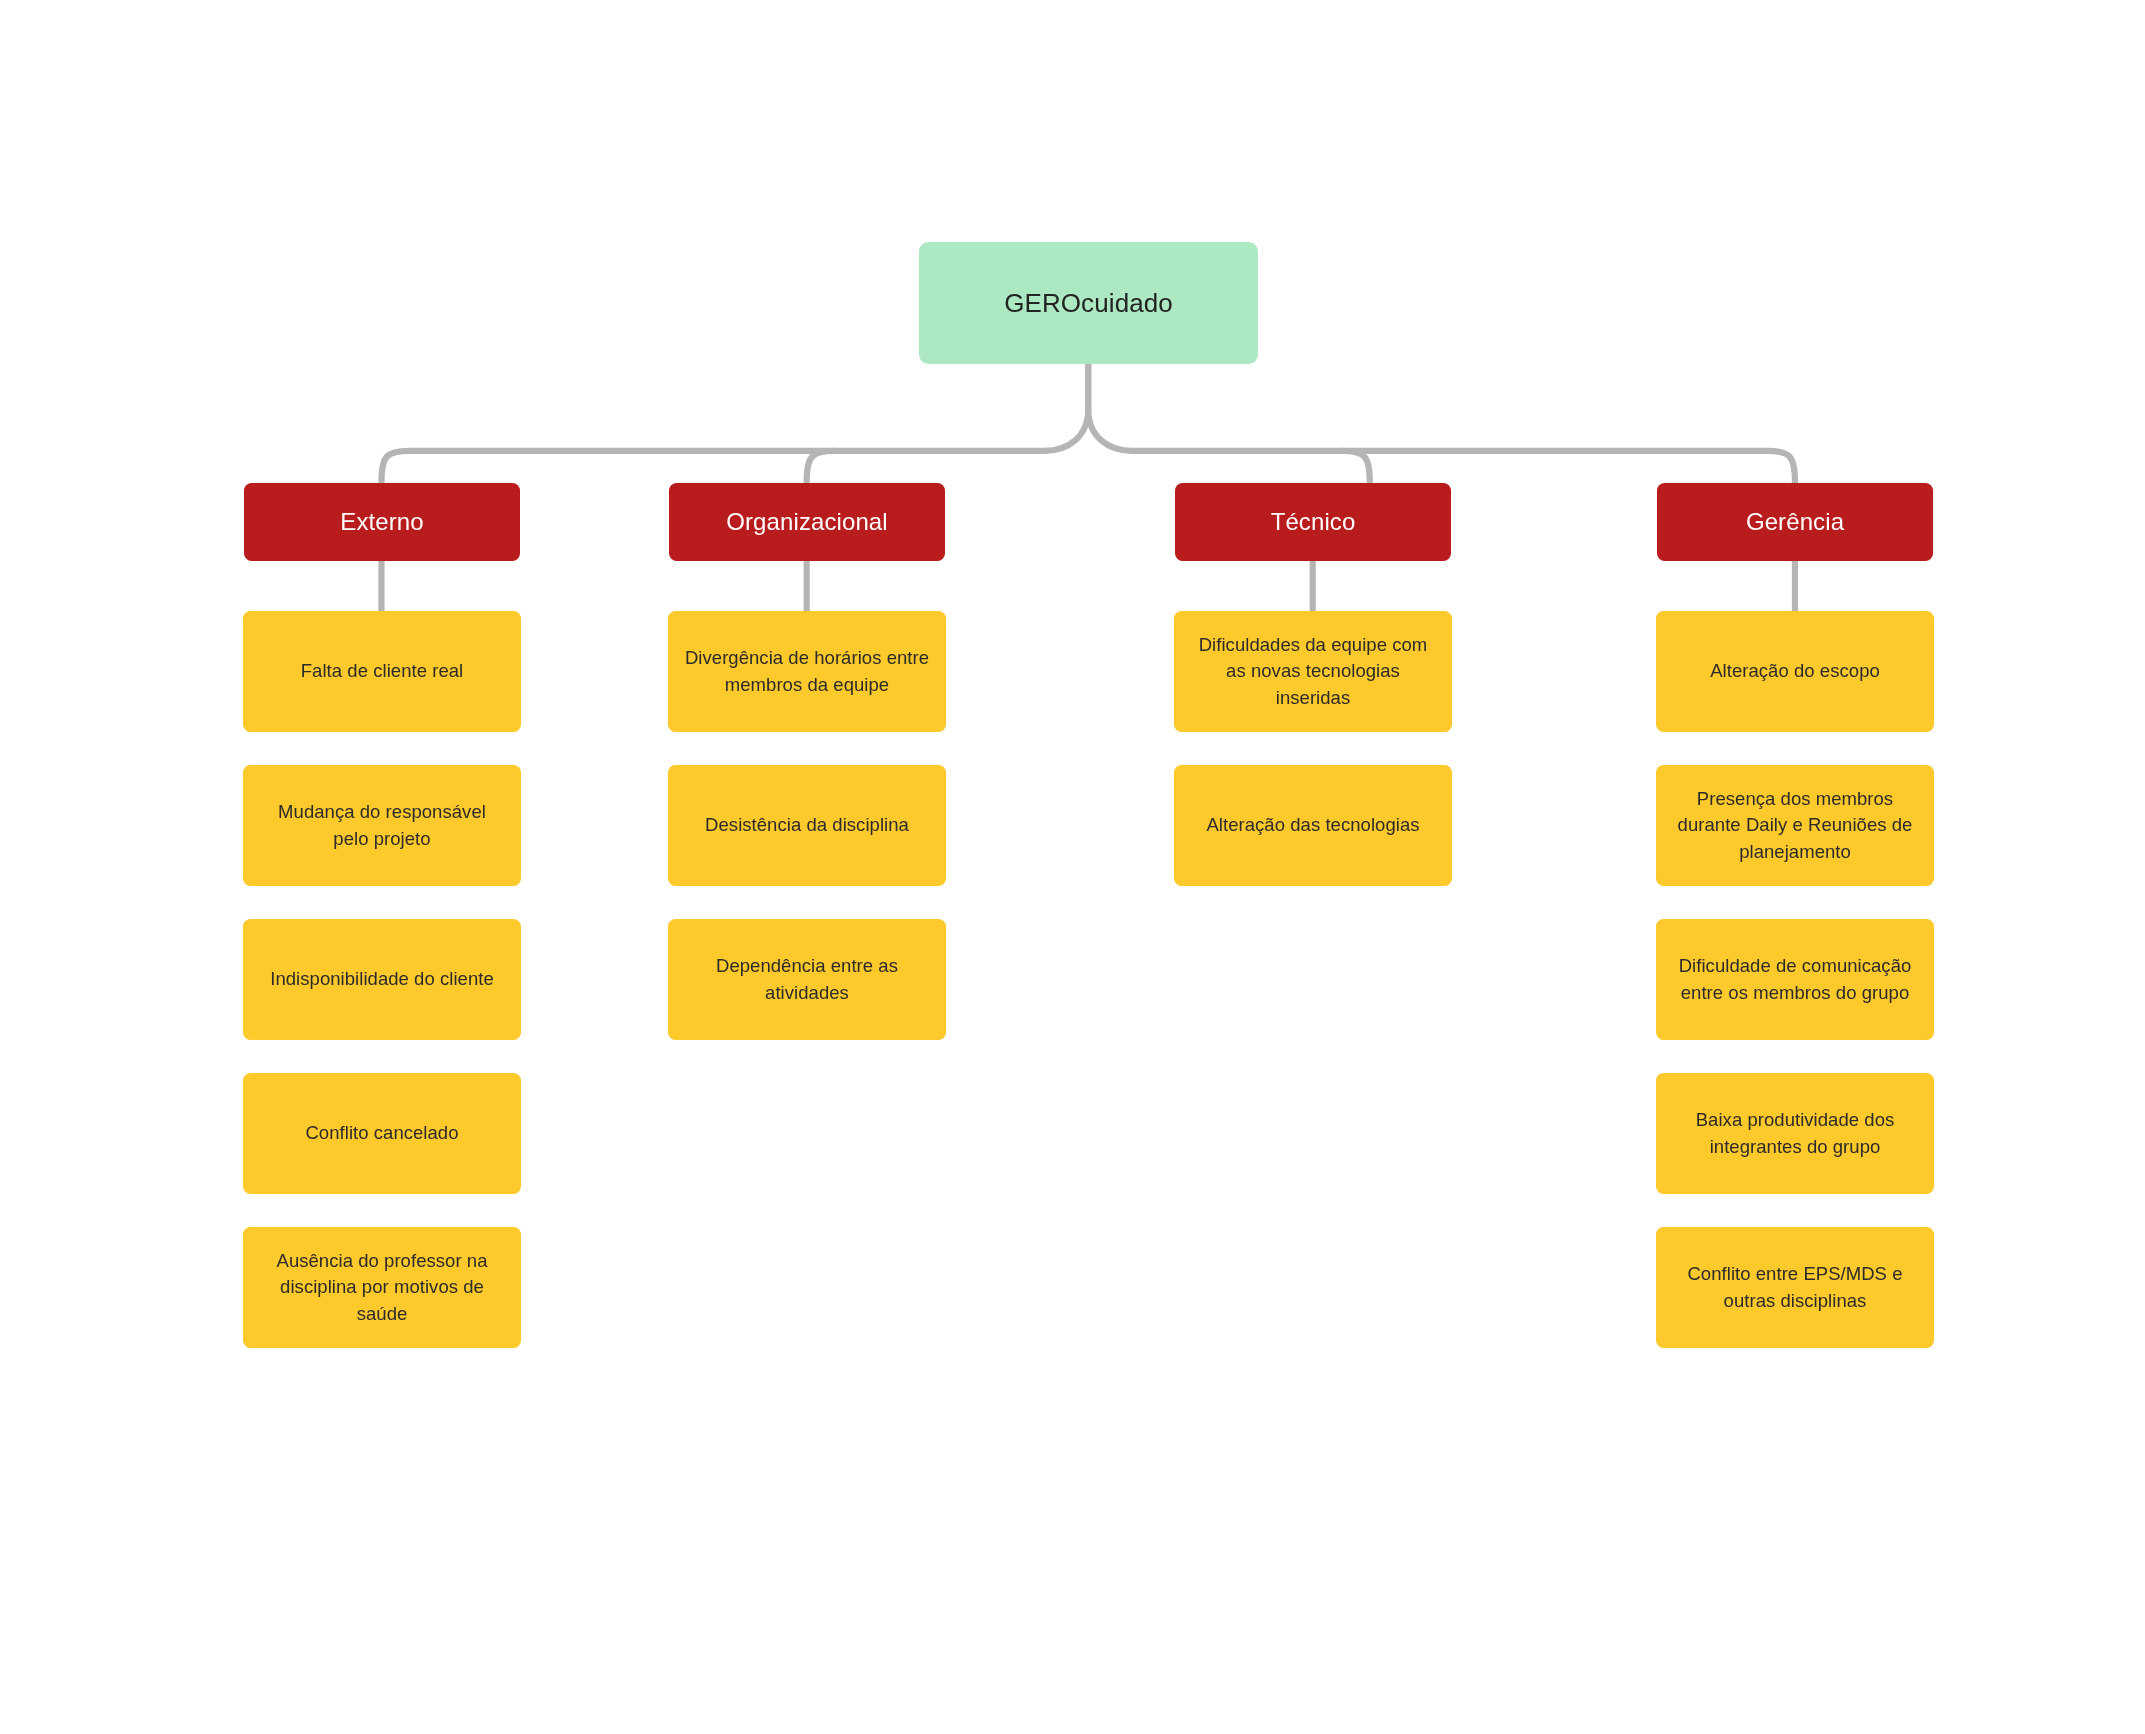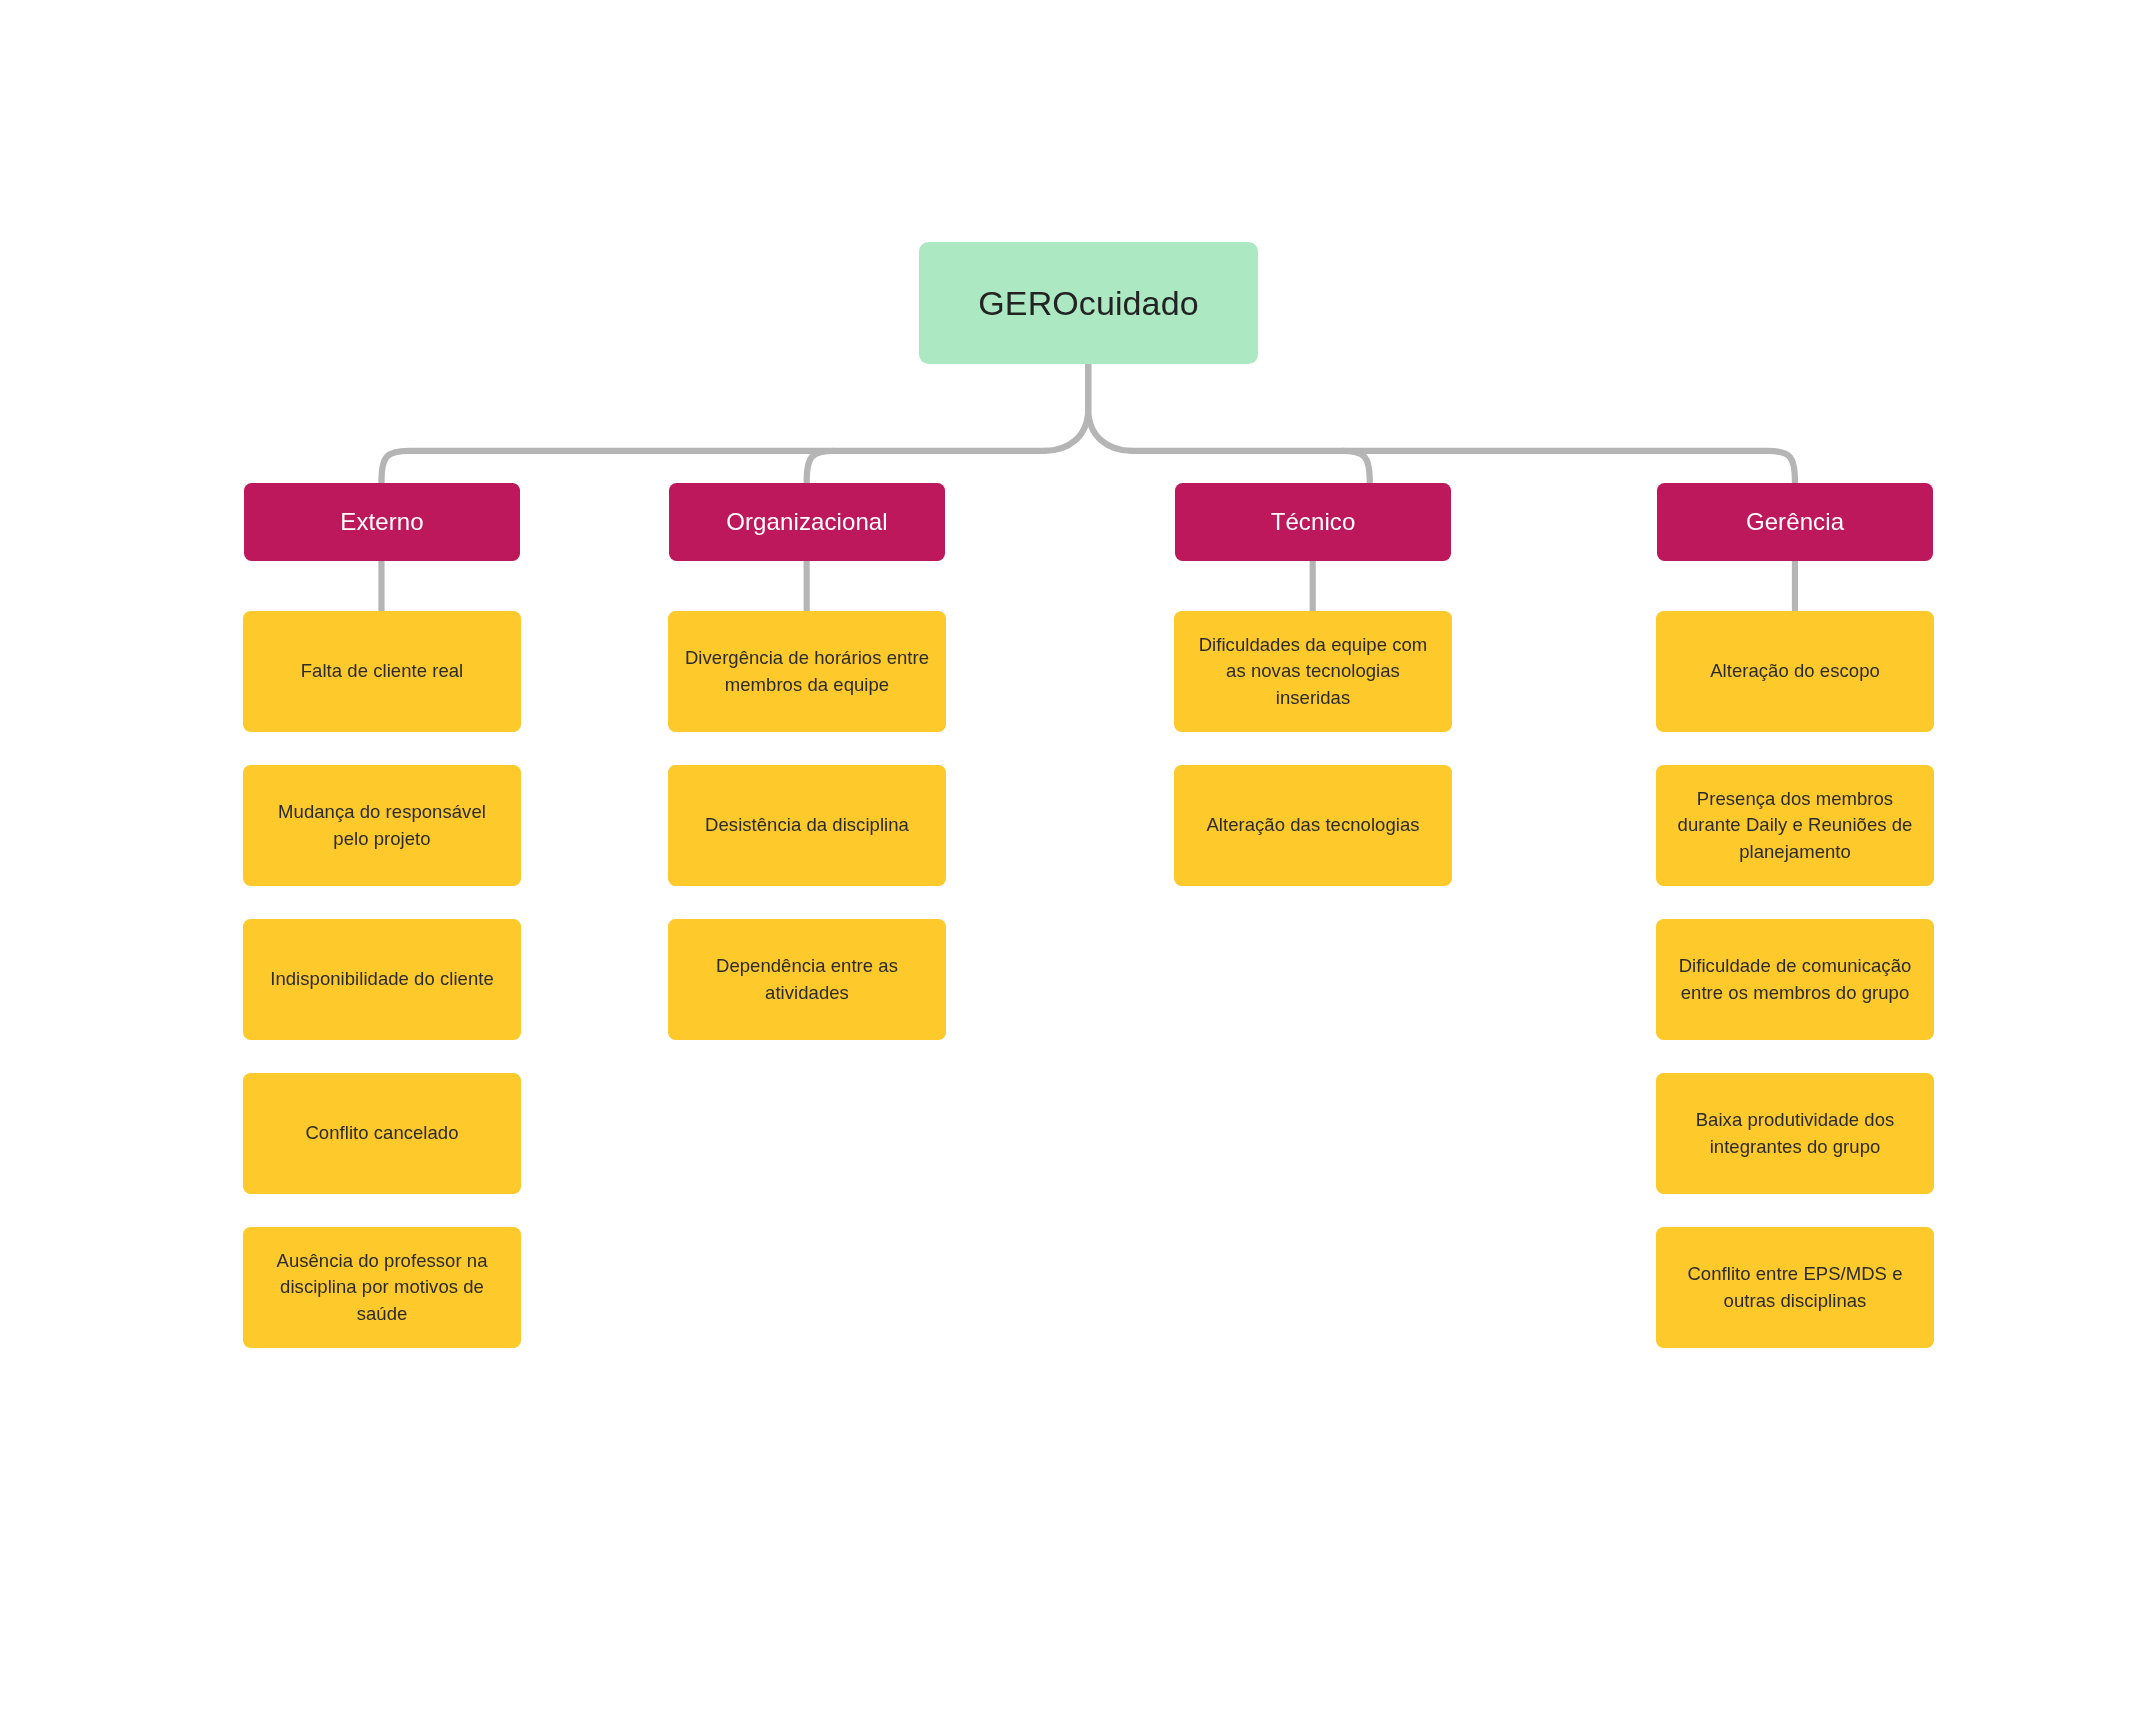--- a/index.html
+++ b/index.html
@@ -49,37 +49,37 @@
     width: 339px;
     height: 122px;
     background: #ace9c2;
     border-radius: 9.5px;
     display: flex;
     align-items: center;
     justify-content: center;
     box-sizing: border-box;
   }
   .root-label {
-    font-size: 34px;
+    font-size: 26px;
     line-height: 1.25;
     color: #232323;
     letter-spacing: 0.1px;
   }
 
   .column {
     position: absolute;
     top: 483px;
     width: 278px;
   }
 
   .cat-header {
     width: 276px;
     height: 78px;
     margin-left: 1px;
-    background: #be185d;
+    background: #b91c1c;
     border-radius: 7.6px;
     display: flex;
     align-items: center;
     justify-content: center;
     box-sizing: border-box;
   }
   .cat-label {
     font-size: 24px;
     line-height: 1.2;
     color: #ffffff;

